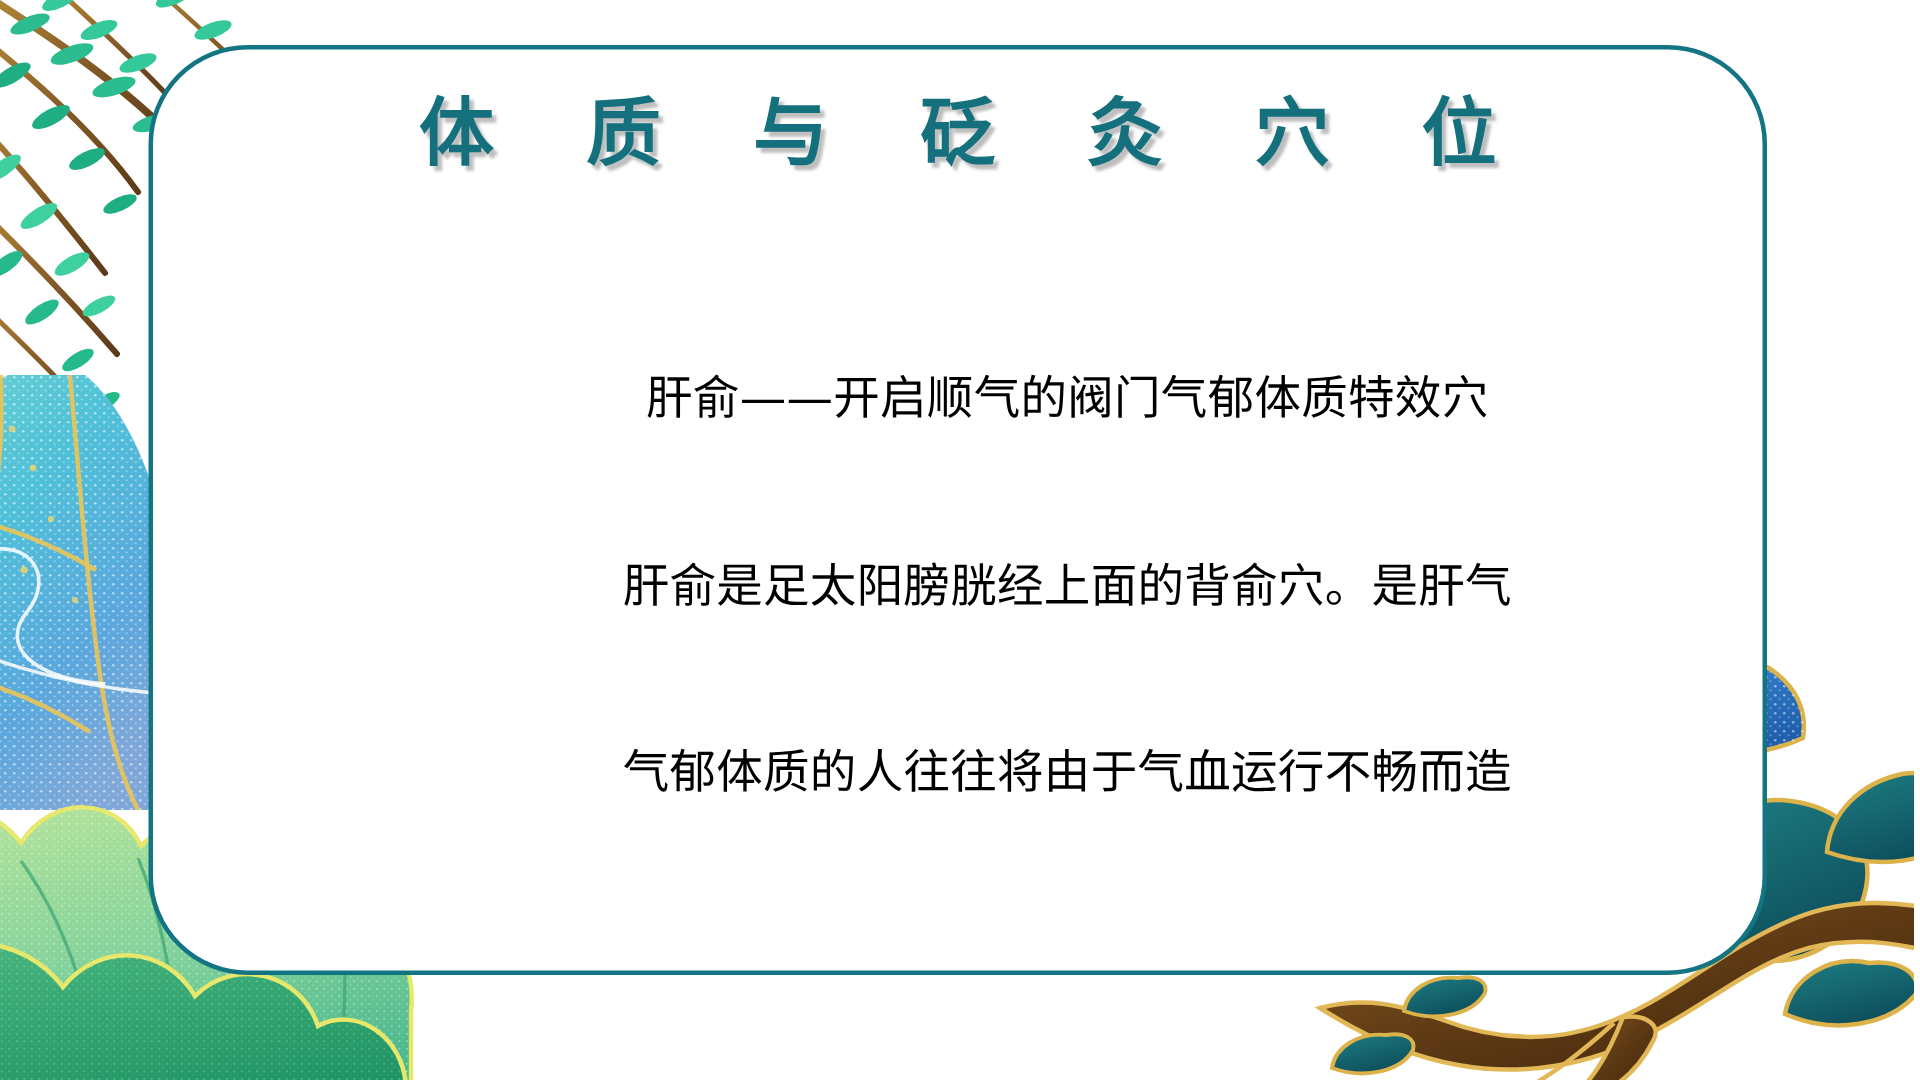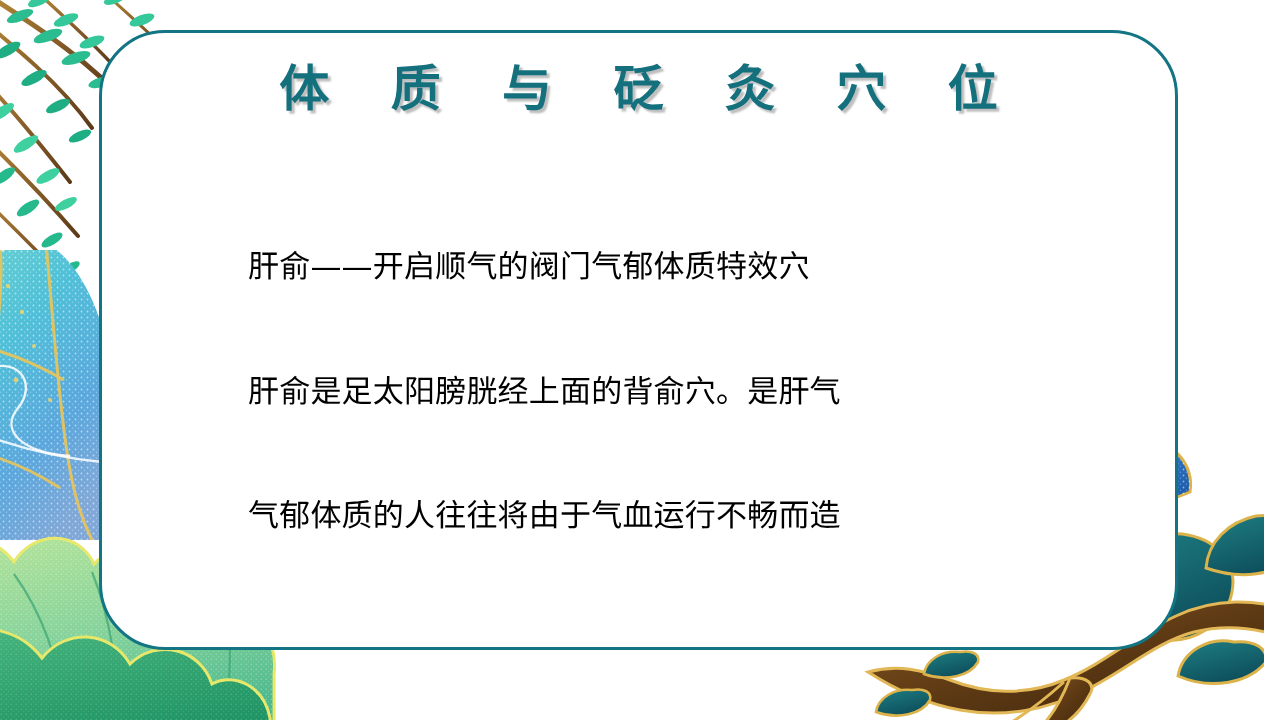--- a/index.html
+++ b/index.html
@@ -20,20 +20,21 @@
     background: linear-gradient(178deg,
         #aedac4 0%,
         #a3d6c0 14%,
         #8ecdb4 30%,
         #6ec3b2 46%,
         #3fae a8 56%,
         #2da5a3 66%,
         #18908f 78%,
         #12888c 90%,
         #10828a 100%);
+    padding-left: 12px;
   }
   
   .bg-sheen {
     position: absolute;
     inset: 0;
     background:
       linear-gradient(100deg, rgba(255,255,255,0.20) 0%, rgba(255,255,255,0.00) 38%),
       linear-gradient(255deg, rgba(255,255,255,0.14) 0%, rgba(255,255,255,0.00) 30%);
     pointer-events: none;
   }
@@ -122,21 +123,21 @@
     margin: 0;
     padding: 46px 0 0 146px;
     color: #000000;
     font-size: 31px;
     line-height: 41.5px;
     font-weight: 400;
     font-family: "DejaVu Sans", "Liberation Sans", sans-serif;
     white-space: pre-wrap;
     letter-spacing: .2px;
   }
-  .body-line { display: block; }
+  .body-line { display: block; text-align: center; }
 </style>
 </head>
 <body>
 
 <div class="slide">
 
   <div class="bg-sheen"></div>
 
   <div class="bg-mist mist-a"></div>
   <div class="bg-mist mist-b"></div>

